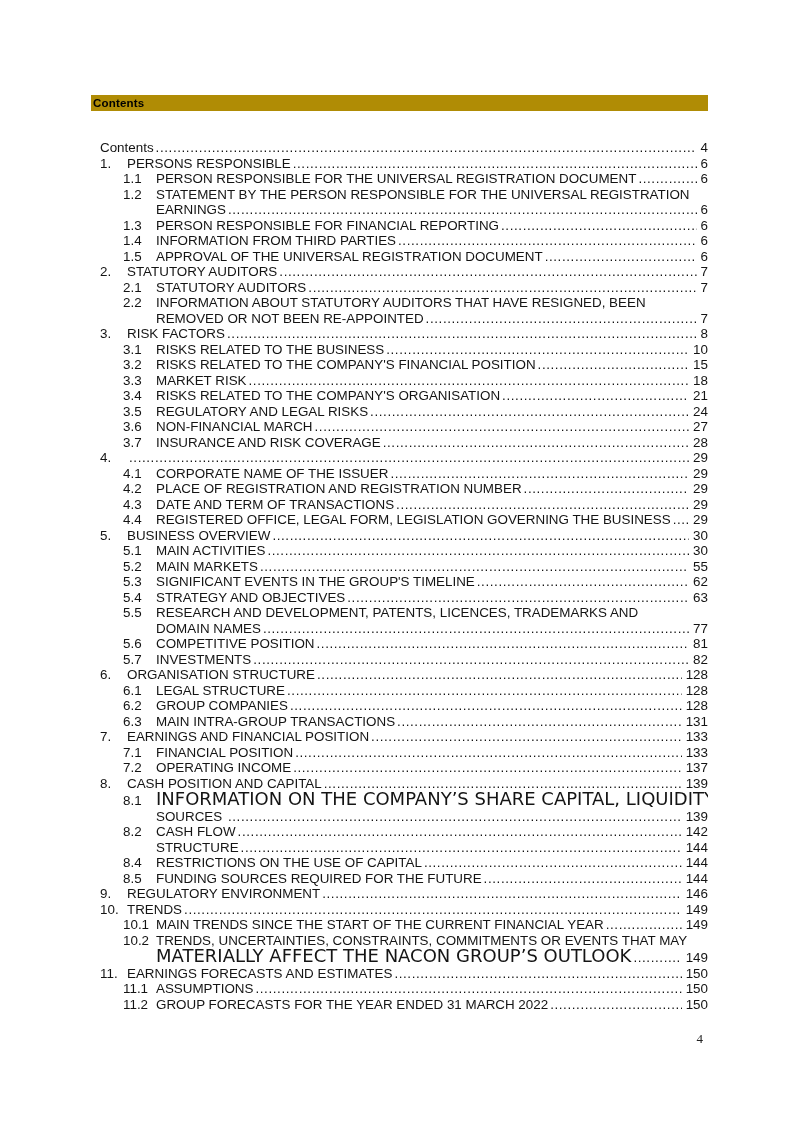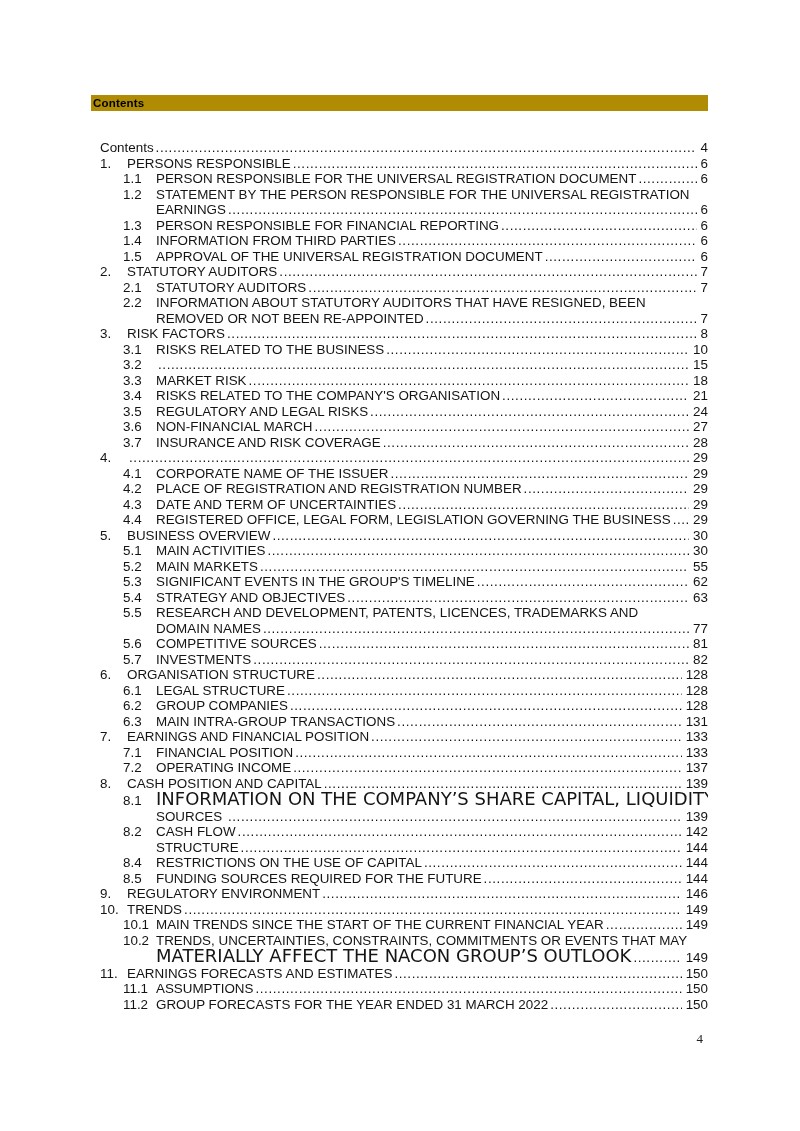--- a/index.html
+++ b/index.html
@@ -161,20 +161,21 @@
         <span class="pg">8</span>
       </div>
       <div class="toc-row lvl2">
         <span class="num">3.1</span>
         <span class="ttl"><span>RISKS RELATED TO THE BUSINESS</span></span>
         <span class="dots"></span>
         <span class="pg">10</span>
       </div>
       <div class="toc-row lvl2">
         <span class="num">3.2</span>
+        <span class="ttl"><span>RISKS RELATED TO THE COMPANY'S FINANCIAL POSITION</span></span>
         <span class="dots"></span>
         <span class="pg">15</span>
       </div>
       <div class="toc-row lvl2">
         <span class="num">3.3</span>
         <span class="ttl"><span>MARKET RISK</span></span>
         <span class="dots"></span>
         <span class="pg">18</span>
       </div>
       <div class="toc-row lvl2">
@@ -213,21 +214,21 @@
         <span class="pg">29</span>
       </div>
       <div class="toc-row lvl2">
         <span class="num">4.2</span>
         <span class="ttl"><span>PLACE OF REGISTRATION AND REGISTRATION NUMBER</span></span>
         <span class="dots"></span>
         <span class="pg">29</span>
       </div>
       <div class="toc-row lvl2">
         <span class="num">4.3</span>
-        <span class="ttl"><span>DATE AND TERM OF UNCERTAINTIES</span></span>
+        <span class="ttl"><span>DATE AND TERM OF TRANSACTIONS</span></span>
         <span class="dots"></span>
         <span class="pg">29</span>
       </div>
       <div class="toc-row lvl2">
         <span class="num">4.4</span>
         <span class="ttl"><span>REGISTERED OFFICE, LEGAL FORM, LEGISLATION GOVERNING THE BUSINESS</span></span>
         <span class="dots"></span>
         <span class="pg">29</span>
       </div>
       <div class="toc-row lvl1">
@@ -265,21 +266,21 @@
         <span class="ttl"><span>RESEARCH AND DEVELOPMENT, PATENTS, LICENCES, TRADEMARKS AND</span></span>
       </div>
       <div class="toc-row lvl2">
         <span class="num"></span>
         <span class="ttl"><span>DOMAIN NAMES</span></span>
         <span class="dots"></span>
         <span class="pg">77</span>
       </div>
       <div class="toc-row lvl2">
         <span class="num">5.6</span>
-        <span class="ttl"><span>COMPETITIVE SOURCES</span></span>
+        <span class="ttl"><span>COMPETITIVE POSITION</span></span>
         <span class="dots"></span>
         <span class="pg">81</span>
       </div>
       <div class="toc-row lvl2">
         <span class="num">5.7</span>
         <span class="ttl"><span>INVESTMENTS</span></span>
         <span class="dots"></span>
         <span class="pg">82</span>
       </div>
       <div class="toc-row lvl1">

